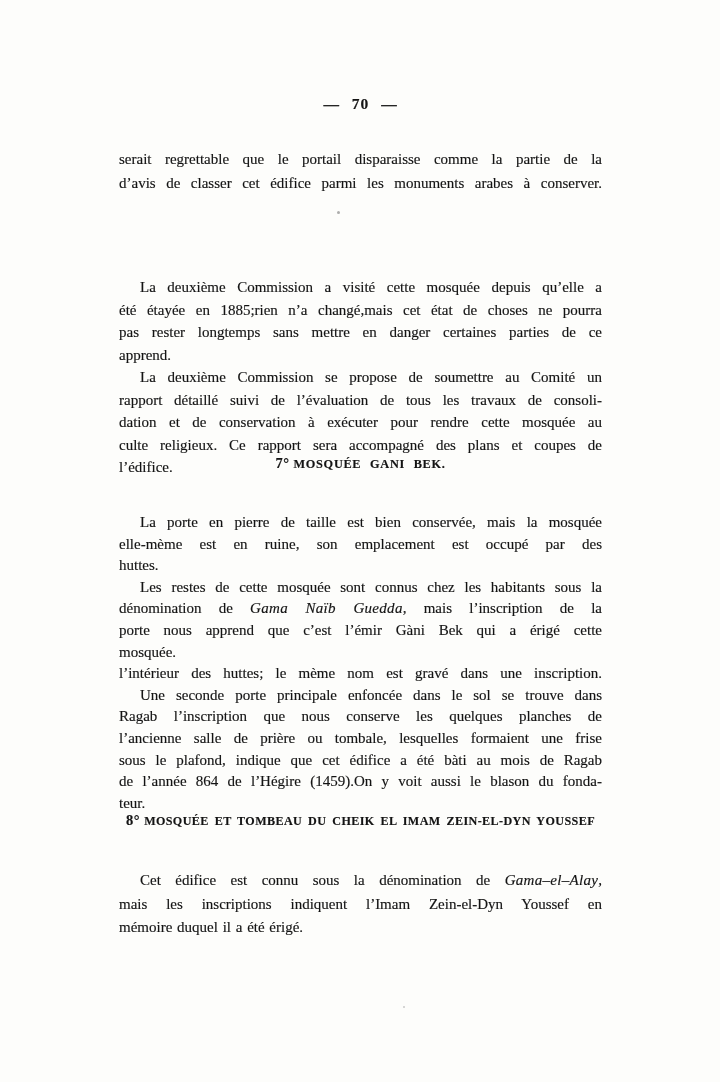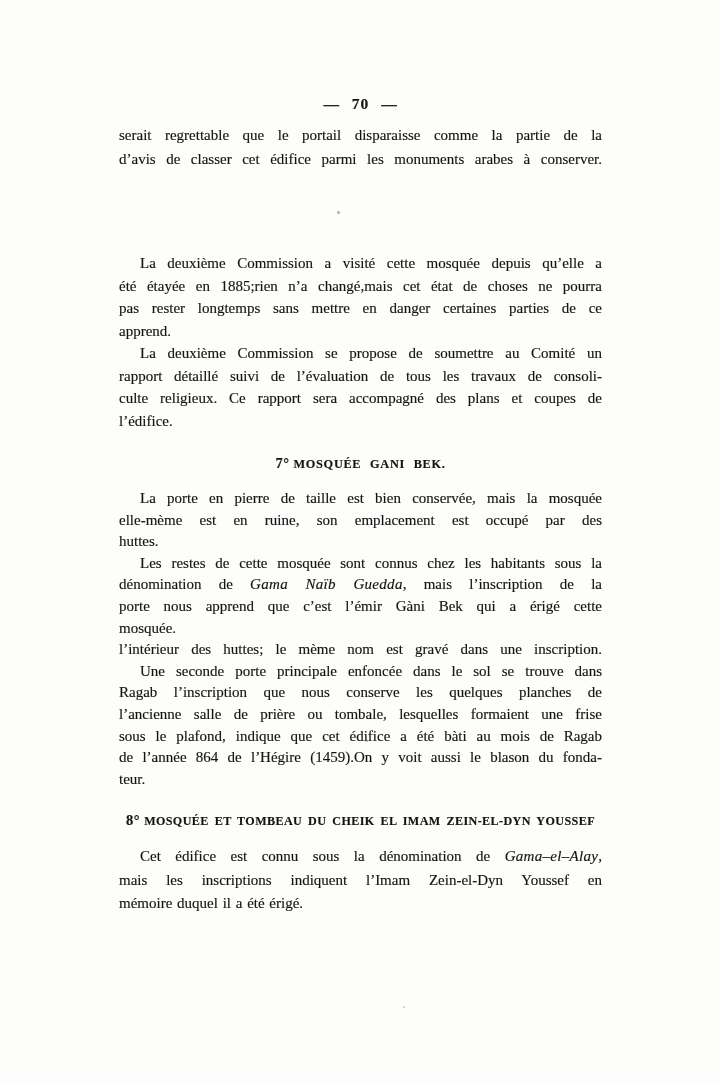--- a/index.html
+++ b/index.html
@@ -11,21 +11,21 @@
     -webkit-text-stroke: 0.15px #141414;
   }
   .page { position: relative; width: 720px; height: 1082px; overflow: hidden; }
 
   .pagenum {
     position: absolute; top: 88px; left: 119px; width: 483px;
     text-align: center; font-size: 15.5px; font-weight: 700;
     letter-spacing: 1px; word-spacing: 7px; margin-top: 7px;
   }
 
-  .block { position: absolute; left: 119px; width: 483px; font-size: 15px; }
+  .block { position: absolute; left: 119px; width: 483px; font-size: 15px; margin-top: 24px; }
   .lh-a .line { line-height: 23.5px; }
   .lh-b .line { line-height: 22.5px; }
   .lh-c .line { line-height: 21.6px; }
 
   .line {
     text-align: justify;
     text-align-last: justify;
     word-spacing: 1px;
   }
   .line.last { text-align-last: left; }
@@ -55,20 +55,21 @@
   </div>
 
 
   <div class="block lh-b" style="top:252px">
     <div class="line ind">La deuxième Commission a visité cette mosquée depuis qu’elle a</div>
     <div class="line">été étayée en 1885;rien n’a changé,mais cet état de choses ne pourra</div>
     <div class="line">pas rester longtemps sans mettre en danger certaines parties de ce</div>
     <div class="line last">apprend.</div>
     <div class="line ind">La deuxième Commission se propose de soumettre au Comité un</div>
     <div class="line">rapport détaillé suivi de l’évaluation de tous les travaux de consoli-</div>
+    <div class="line">dation et de conservation à exécuter pour rendre cette mosquée au</div>
     <div class="line">culte religieux. Ce rapport sera accompagné des plans et coupes de</div>
     <div class="line last">l’édifice.</div>
   </div>
 
   <div class="heading" style="top:454px">
     <span class="hnum">7°</span>
     <span class="htext">MOSQUÉE GANI BEK.</span>
   </div>
 
   <div class="block lh-c" style="top:488px">

